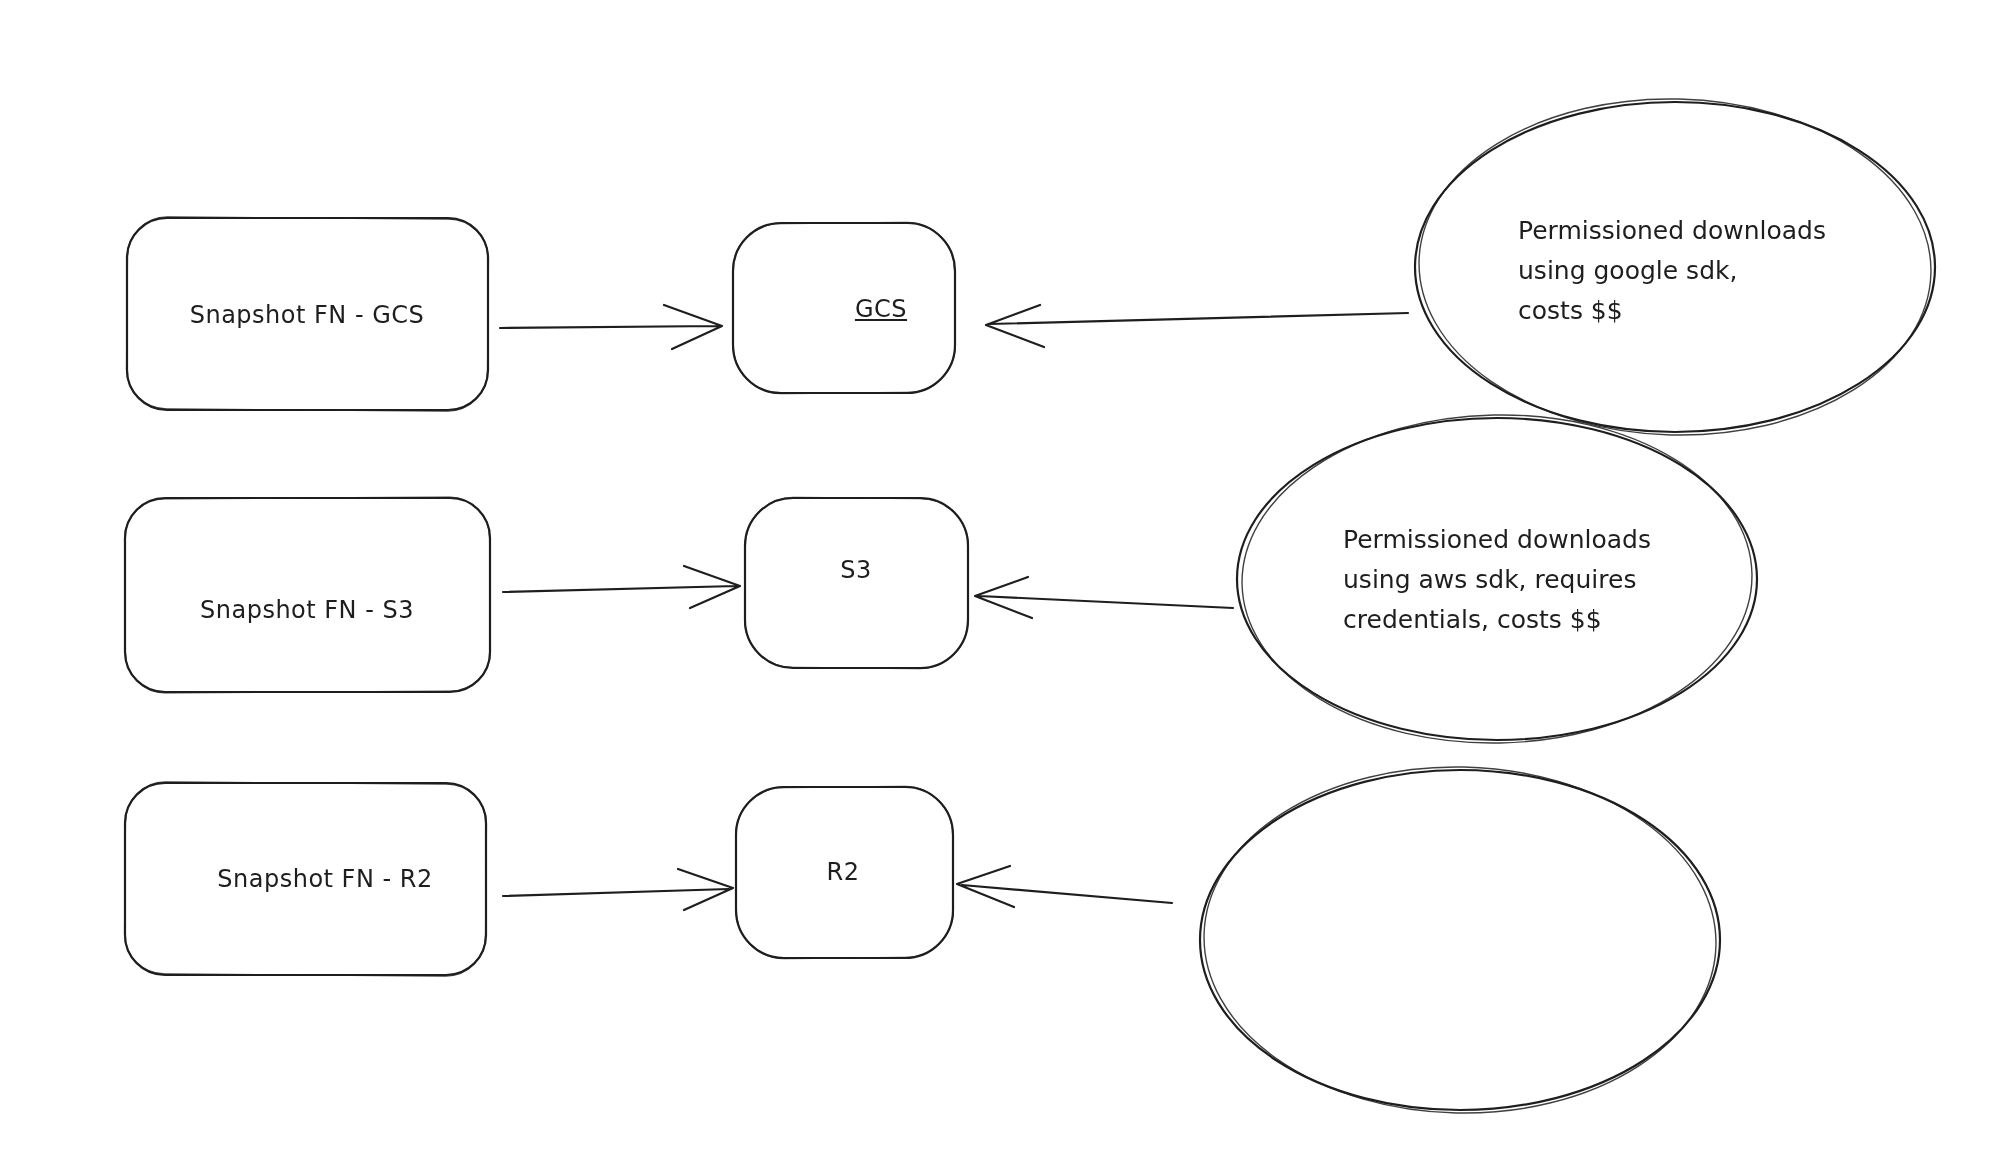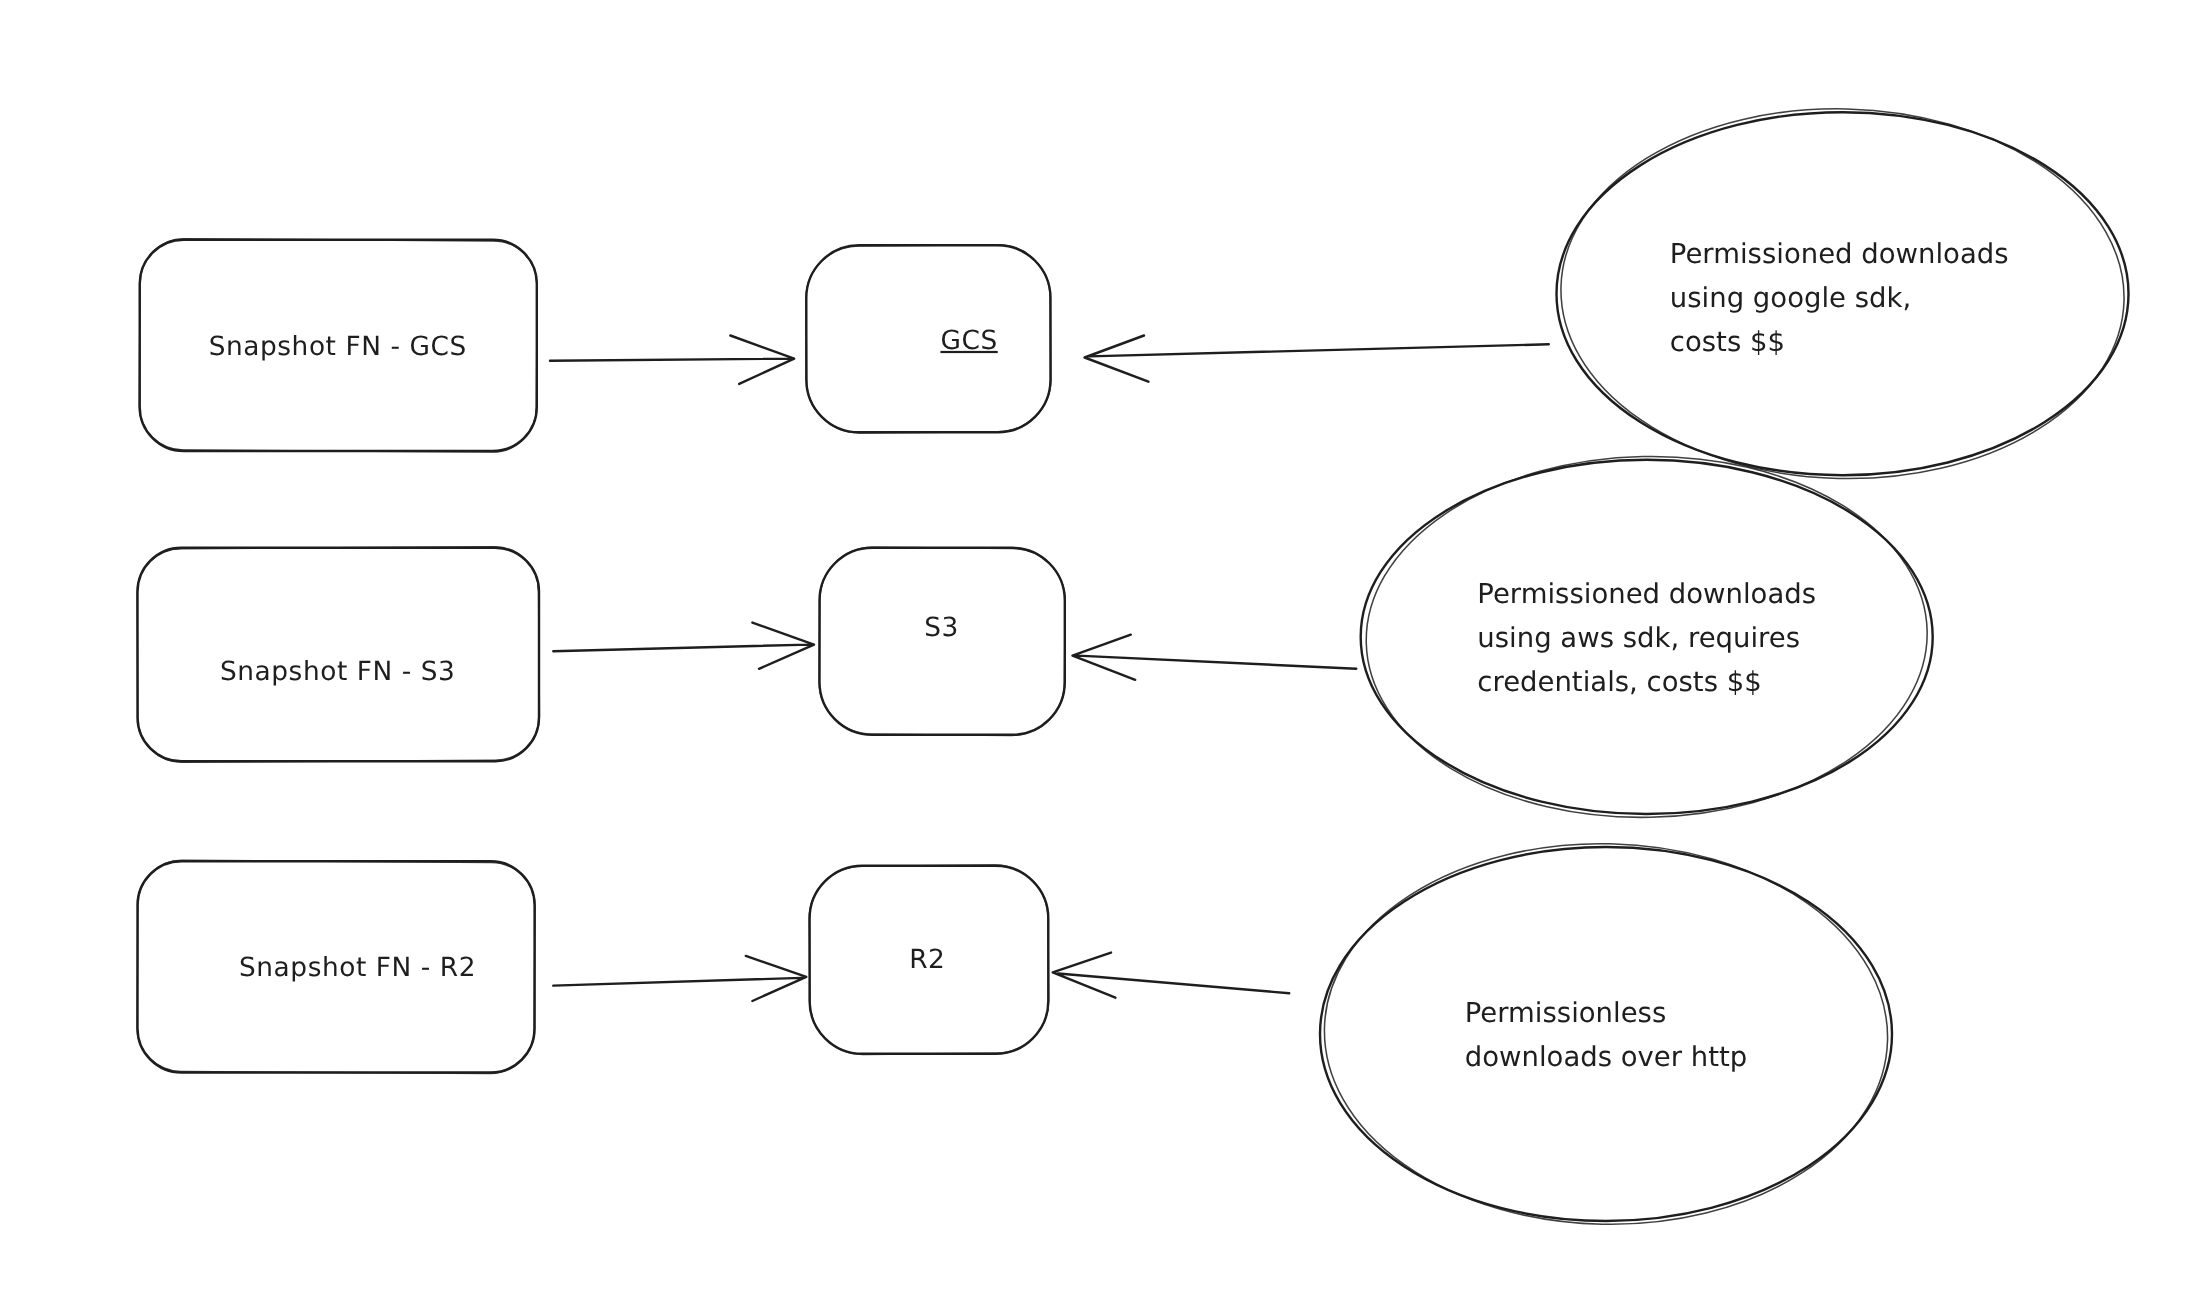--- a/index.html
+++ b/index.html
@@ -144,18 +144,14 @@
     <div>using google sdk,</div>
     <div>costs $$</div>
   </div>
 
   <div class="note-text" style="left:1497px; top:580px;">
     <div>Permissioned downloads</div>
     <div>using aws sdk, requires</div>
     <div>credentials, costs $$</div>
   </div>
 
-  <div class="note-text" style="left:1460px; top:941px;">
-    <div>Permissionless</div>
-    <div>downloads over http</div>
-  </div>
 
 </div>
 
 </body></html>

